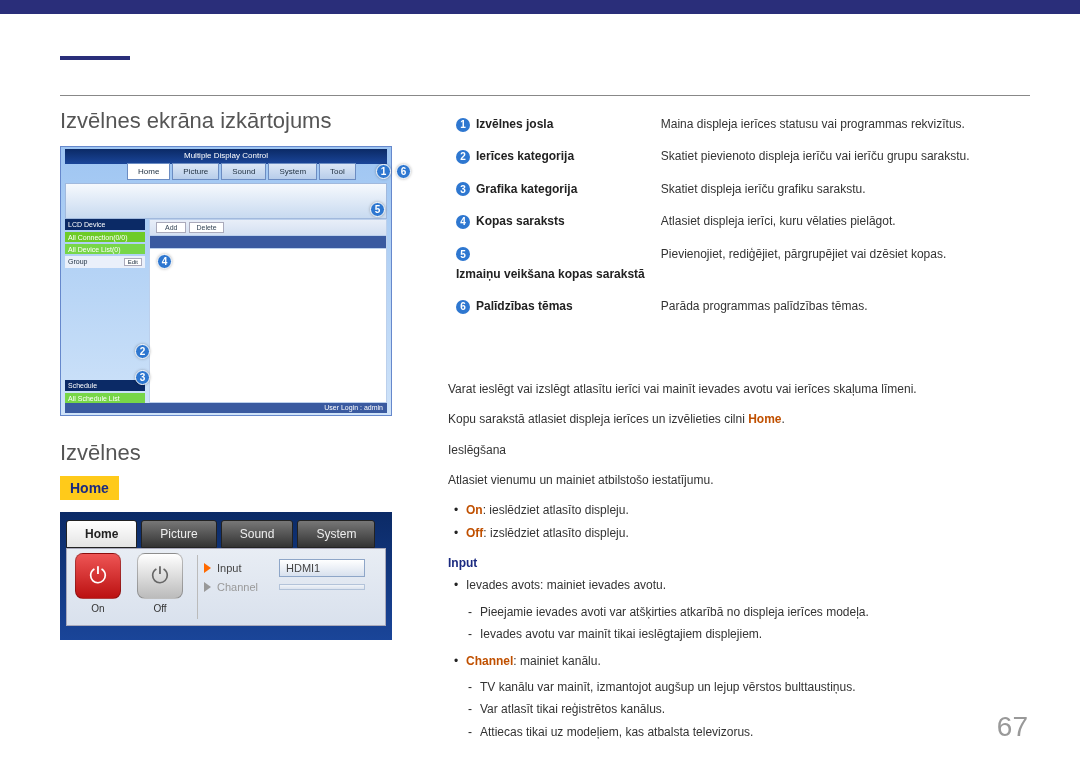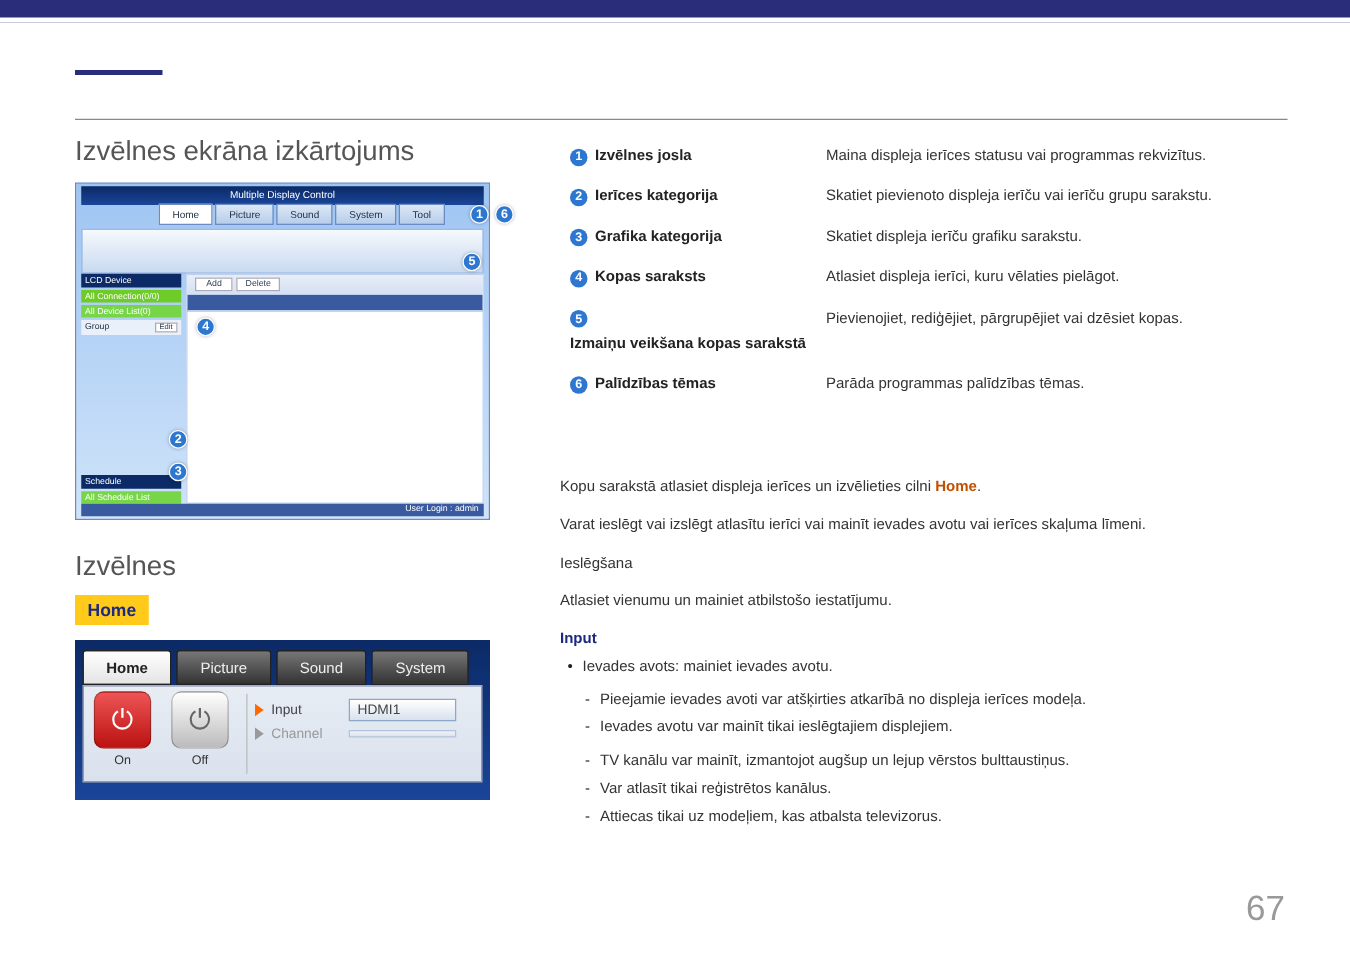--- a/index.html
+++ b/index.html
@@ -419,34 +419,41 @@
           </tr>
       <tr>
             <td><span class="num">6</span><span class="legend-label">Palīdzības tēmas</span></td>
             <td class="legend-desc">Parāda programmas palīdzības tēmas.</td>
           </tr>
     </tbody>
       </table>
 
     <div style="height:50px"></div>
 
+    <div class="para">Varat ieslēgt vai izslēgt atlasītu ierīci vai mainīt ievades avotu vai ierīces skaļuma līmeni.</div>
     <div class="para">
       <span>Kopu sarakstā atlasiet displeja ierīces un izvēlieties cilni </span><span class="accent">Home</span><span>.</span>
     </div>
-    <div class="para">Varat ieslēgt vai izslēgt atlasītu ierīci vai mainīt ievades avotu vai ierīces skaļuma līmeni.</div>
     <div class="para">Ieslēgšana</div>
     <div class="para">Atlasiet vienumu un mainiet atbilstošo iestatījumu.</div>
+    <ul class="bul">
+      <li><span class="accent">On</span><span>: ieslēdziet atlasīto displeju.</span></li>
+      <li><span class="accent">Off</span><span>: izslēdziet atlasīto displeju.</span></li>
+    </ul>
     <span class="blue-label">Input</span>
     <ul class="bul">
       <li>Ievades avots: mainiet ievades avotu.</li>
     </ul>
     <ul class="sub">
       <li>Pieejamie ievades avoti var atšķirties atkarībā no displeja ierīces modeļa.</li>
       <li>Ievades avotu var mainīt tikai ieslēgtajiem displejiem.</li>
     </ul>
+    <ul class="bul">
+      <li><span class="accent">Channel</span><span>: mainiet kanālu.</span></li>
+    </ul>
     <ul class="sub">
       <li>TV kanālu var mainīt, izmantojot augšup un lejup vērstos bulttaustiņus.</li>
       <li>Var atlasīt tikai reģistrētos kanālus.</li>
       <li>Attiecas tikai uz modeļiem, kas atbalsta televizorus.</li>
     </ul>
   </div>
 </div>
 
 <div class="page-num">67</div>
 

